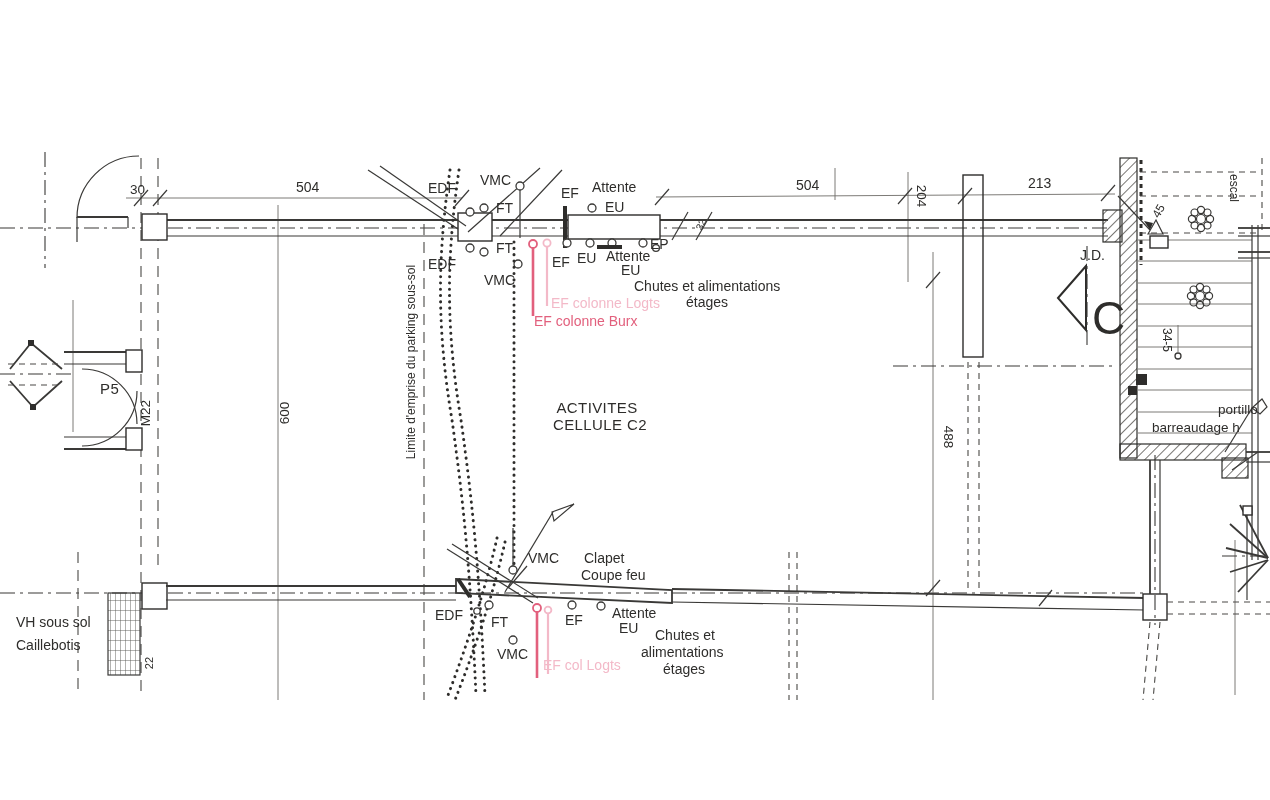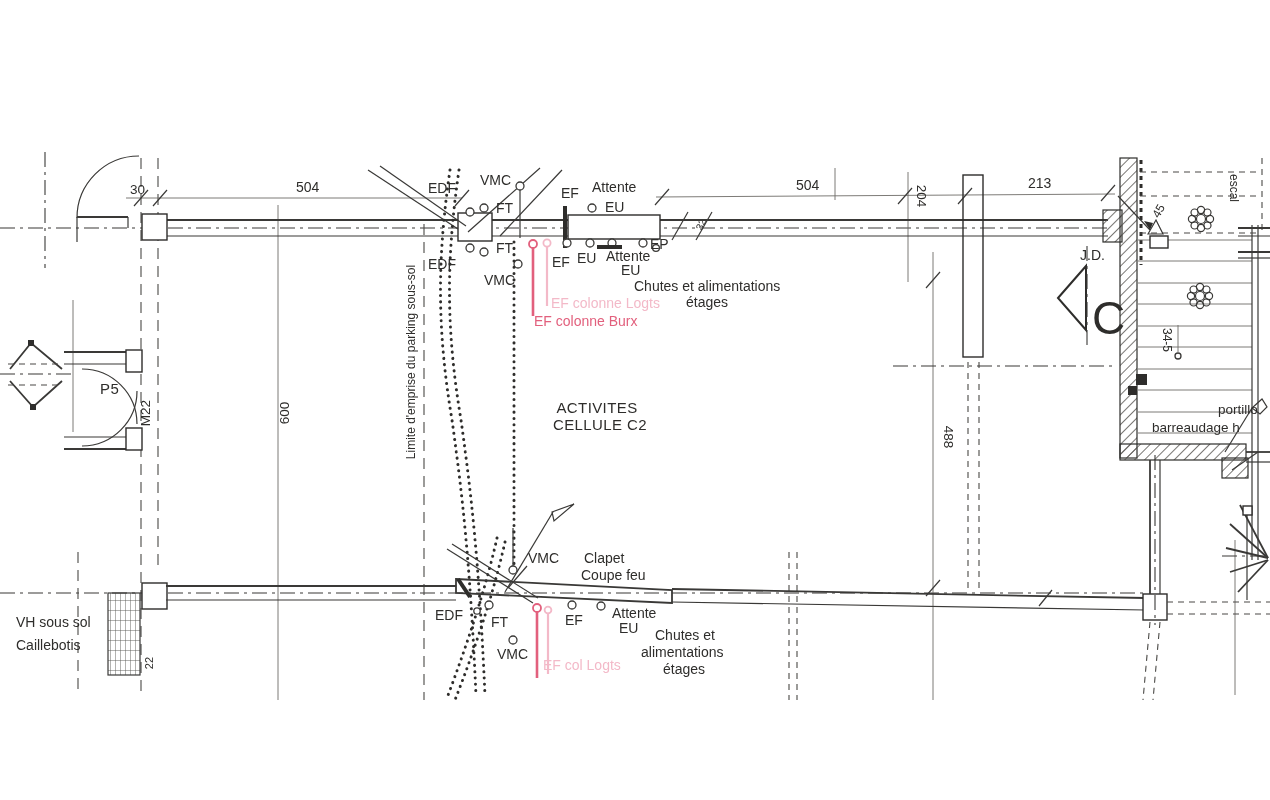--- a/index.html
+++ b/index.html
@@ -1,16 +1,16 @@
 <!DOCTYPE html>
 <html><head>
 <meta charset="utf-8">
 <style>
   html,body{margin:0;padding:0;background:#ffffff;}
-  .stage{width:1270px;height:800px;position:relative;background:#ffffff;overflow:hidden;border-radius:20px;}
+  .stage{width:1270px;height:800px;position:relative;background:#ffffff;overflow:hidden;}
   svg text{font-family:"Liberation Sans",sans-serif;fill:#2e2d2b;}
   .t14{font-size:14px;}
   .t15{font-size:15px;letter-spacing:.4px;}
   .t12{font-size:12px;}
   .t11{font-size:11px;}
   .t10{font-size:10px;}
   .t13{font-size:13.5px;}
   .t46{font-size:46px;}
   .ln{stroke:#3a3937;stroke-width:1.2;fill:none;}
   .lnthin{stroke:#6e6c68;stroke-width:0.9;fill:none;}

